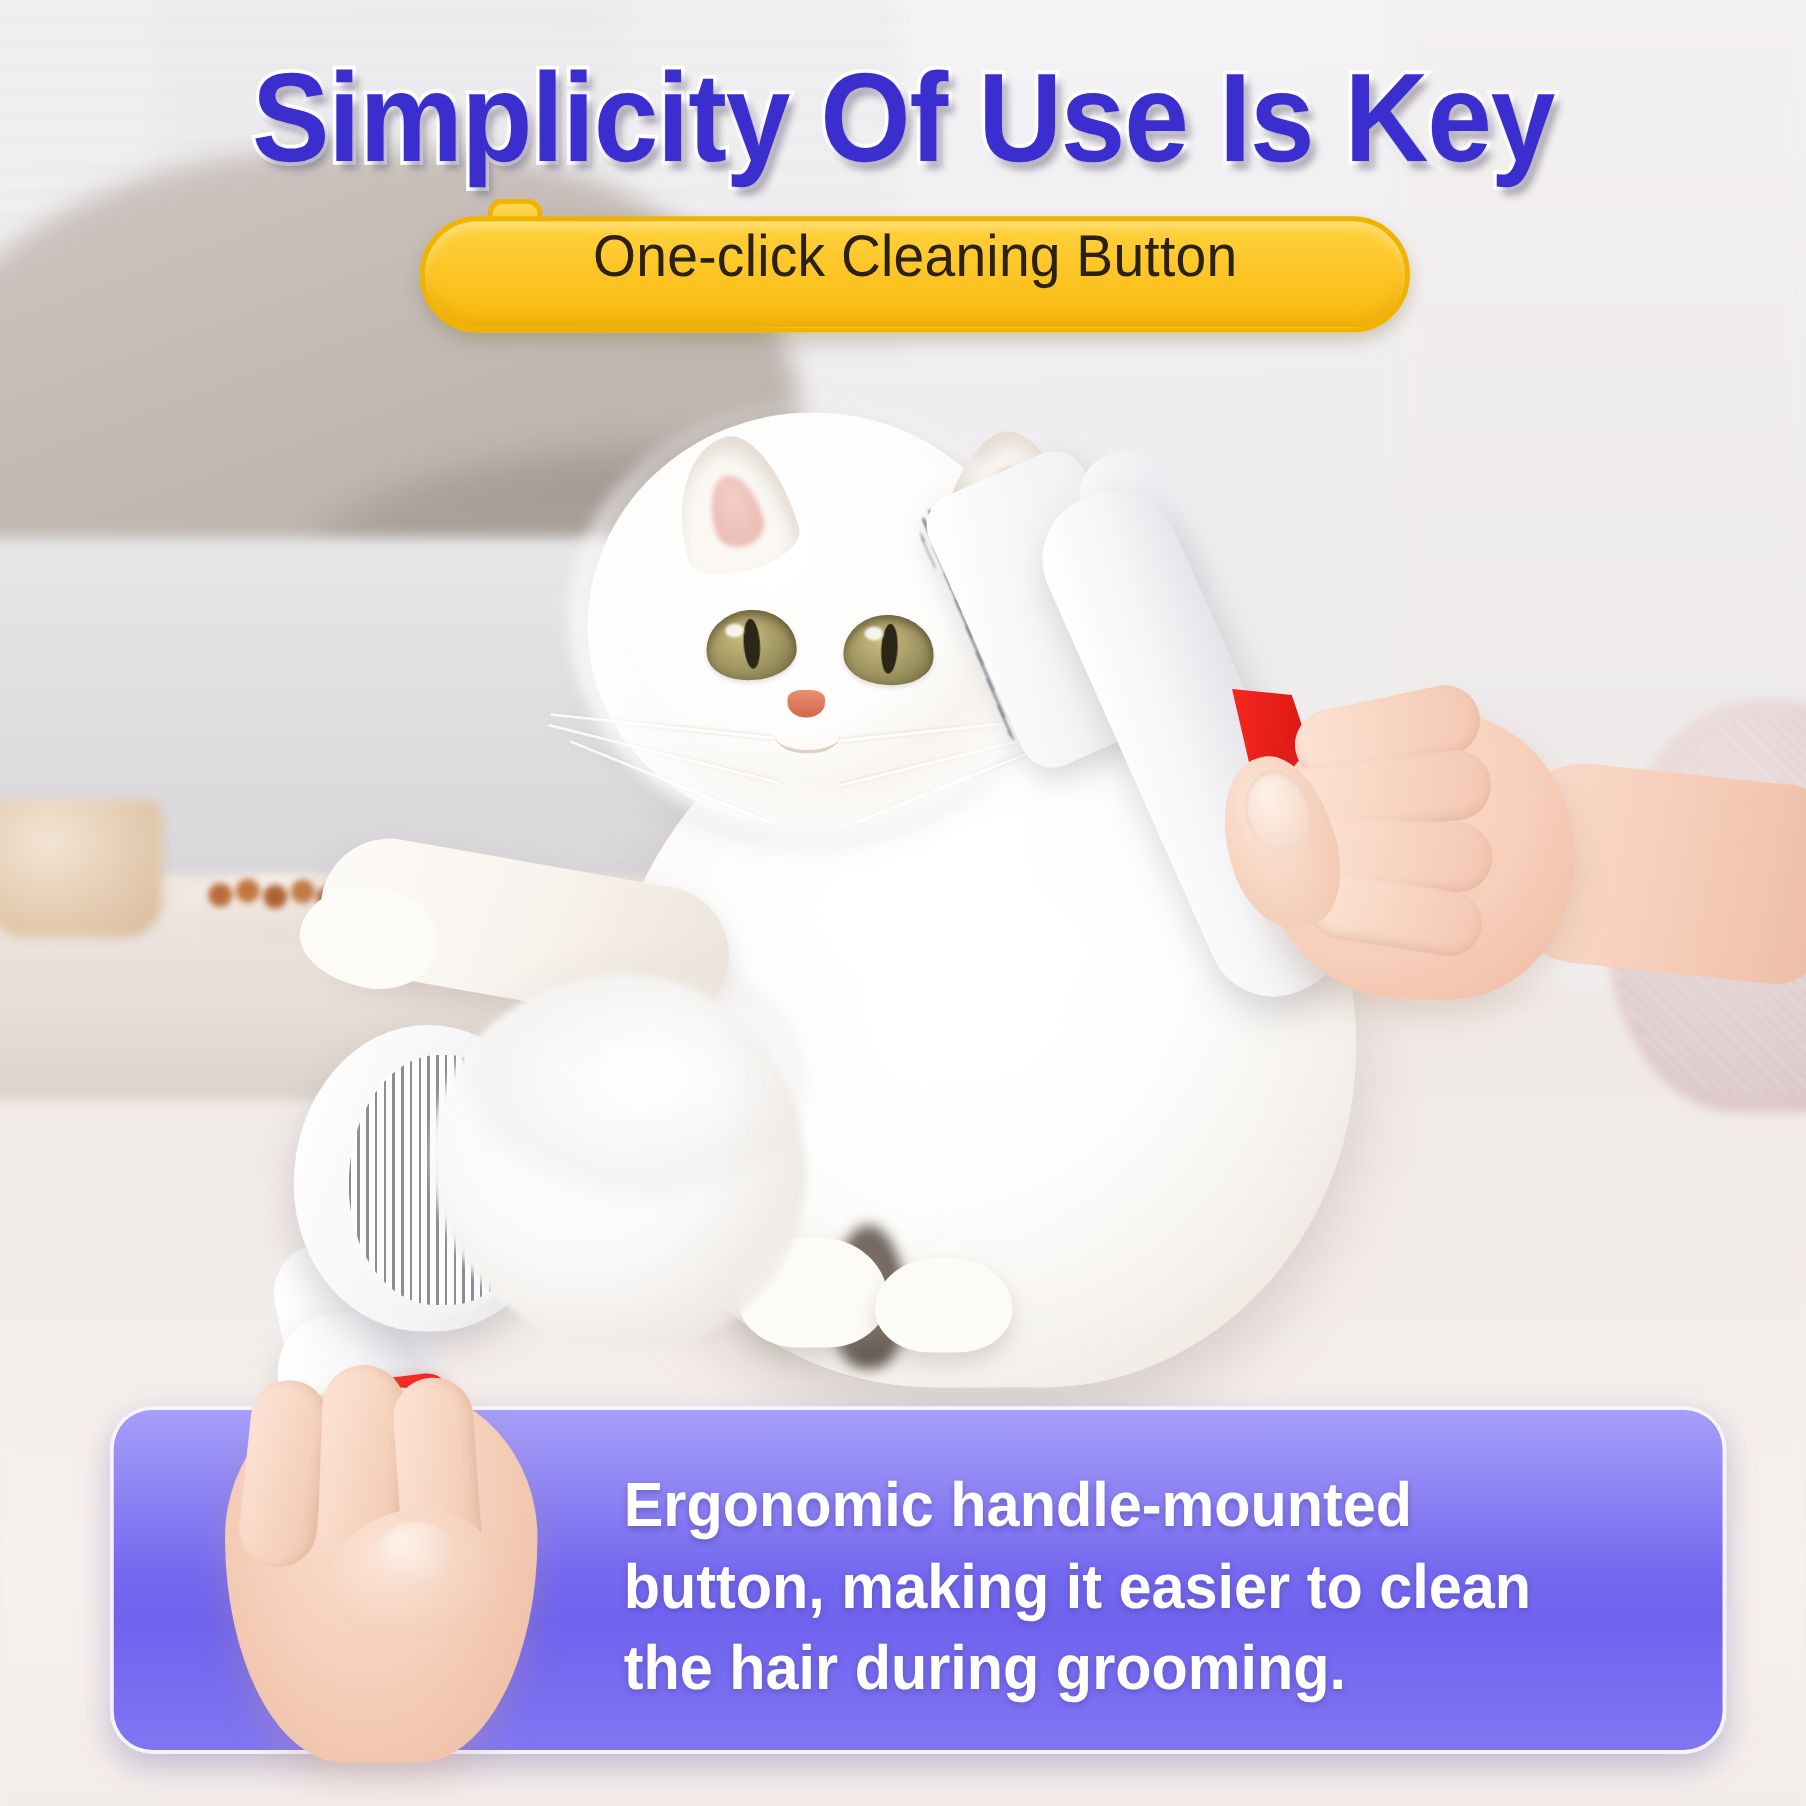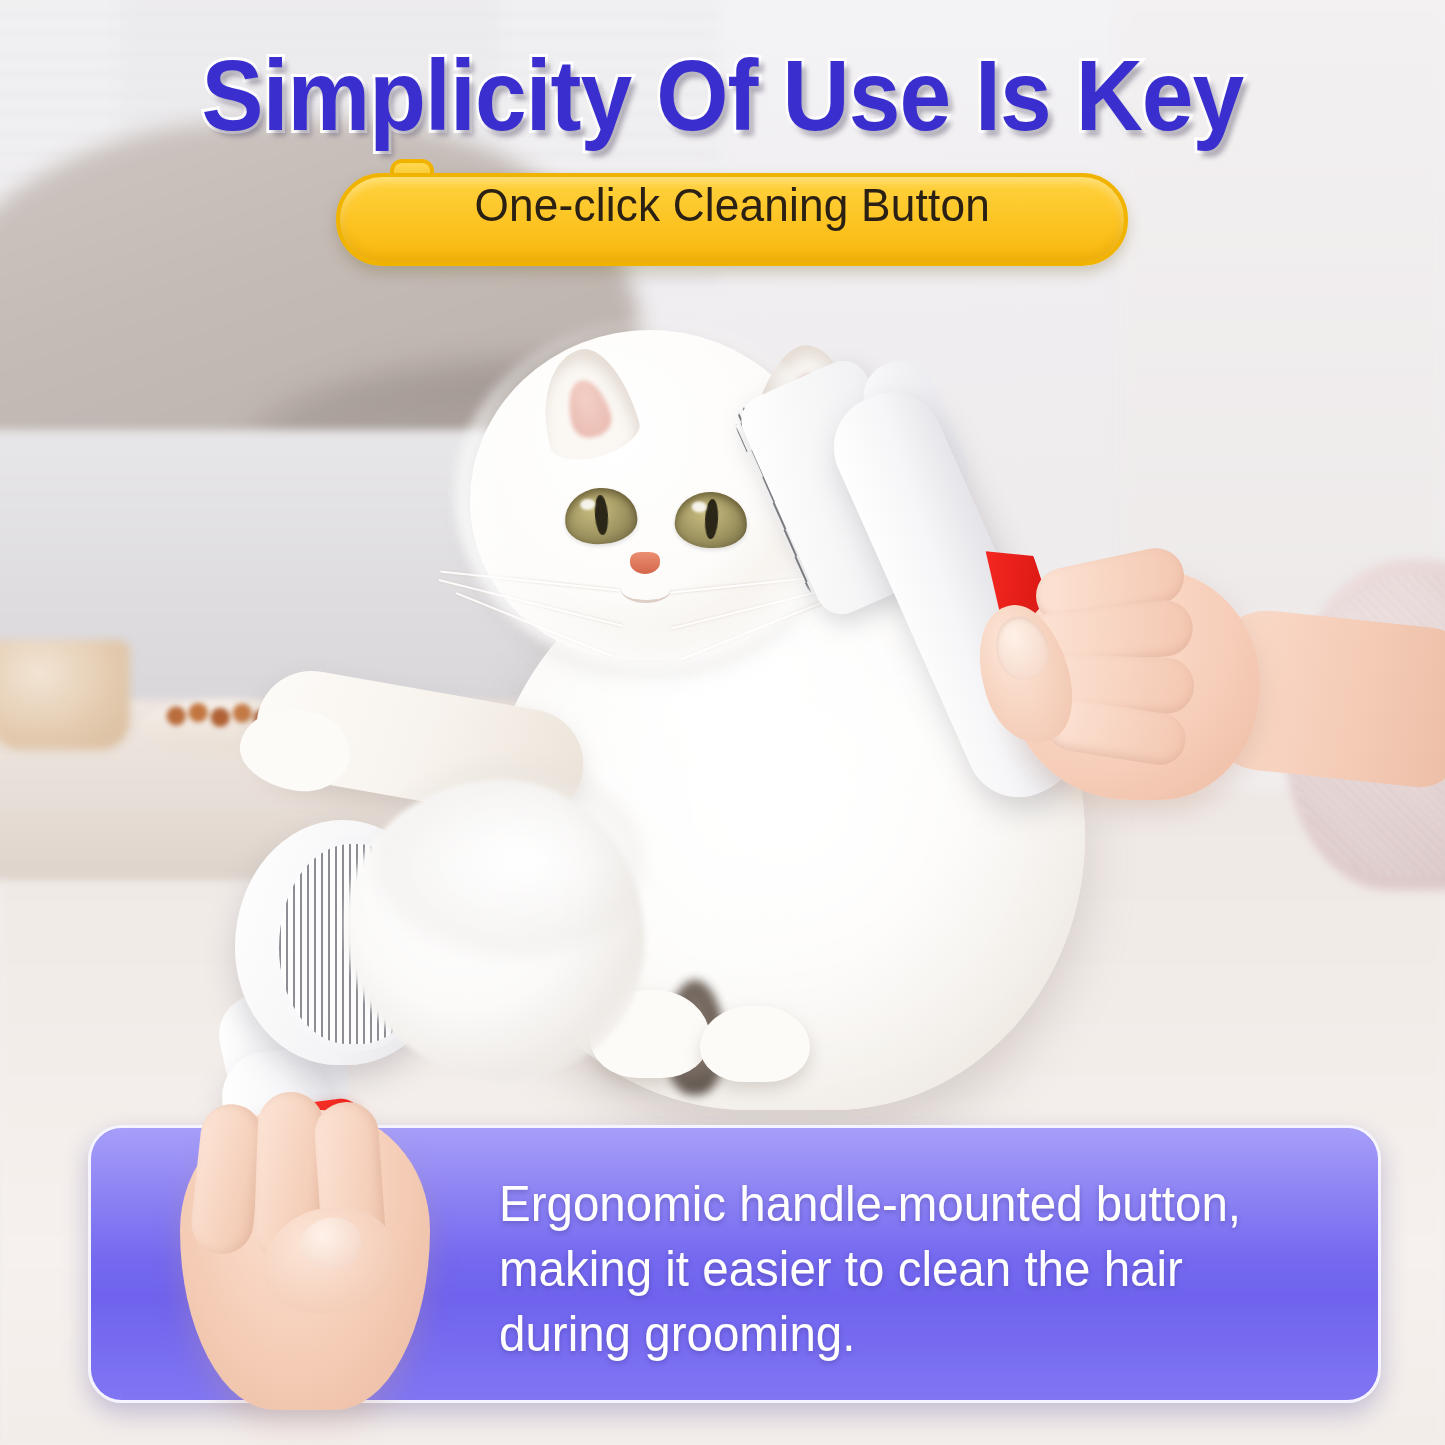--- a/index.html
+++ b/index.html
@@ -352,20 +352,21 @@
     letter-spacing:.2px;
   }
 
   
   .caption-box{
     position:absolute;left:88px;top:1125px;width:1287px;height:272px;
     background:linear-gradient(180deg,#8d83f7 0%,#7d72f2 28%,#6f63ee 62%,#8076f3 100%);
     border-radius:34px;
     border:3px solid rgba(255,255,255,.92);
     box-shadow:0 10px 26px rgba(80,70,150,.30);
+    font-weight:bold;
   }
   .caption-sheen{
     position:absolute;left:0;top:0;right:0;height:48%;
     background:linear-gradient(180deg,rgba(255,255,255,.22),rgba(255,255,255,0));
     border-radius:32px 32px 0 0;pointer-events:none;
   }
   .caption-text{
     position:absolute;left:408px;top:44px;width:840px;
     color:#ffffff;font-size:50px;line-height:1.30;
     font-family:"Liberation Sans",sans-serif;

